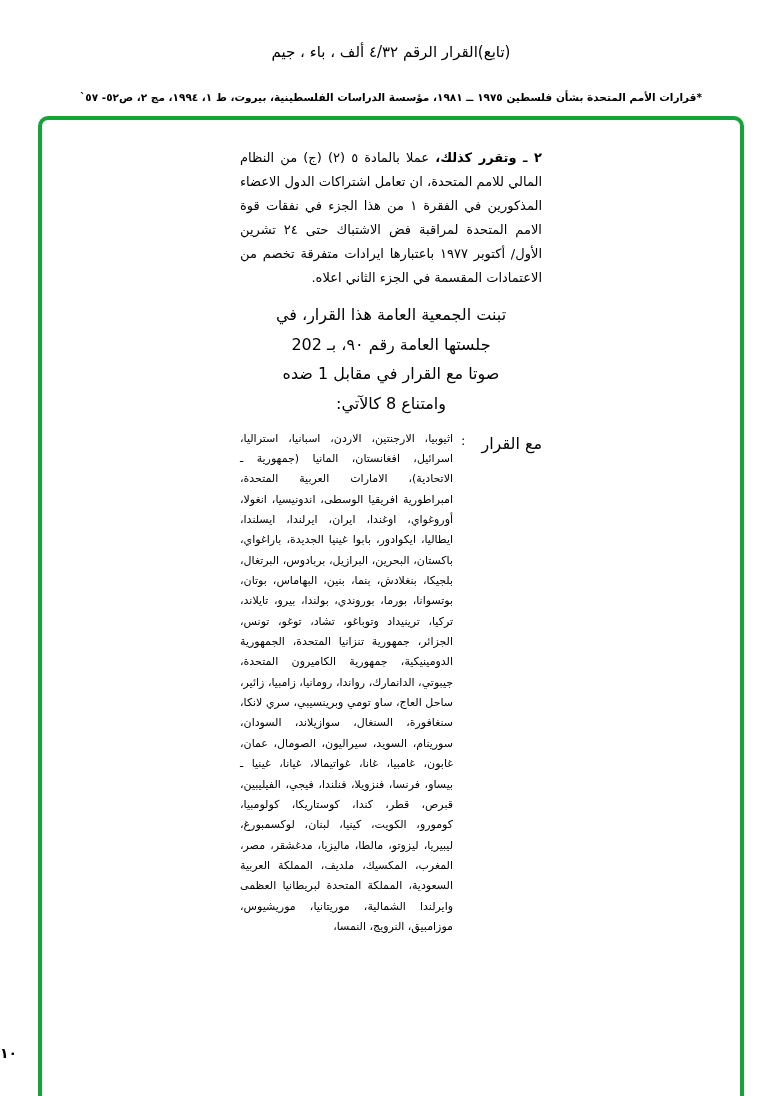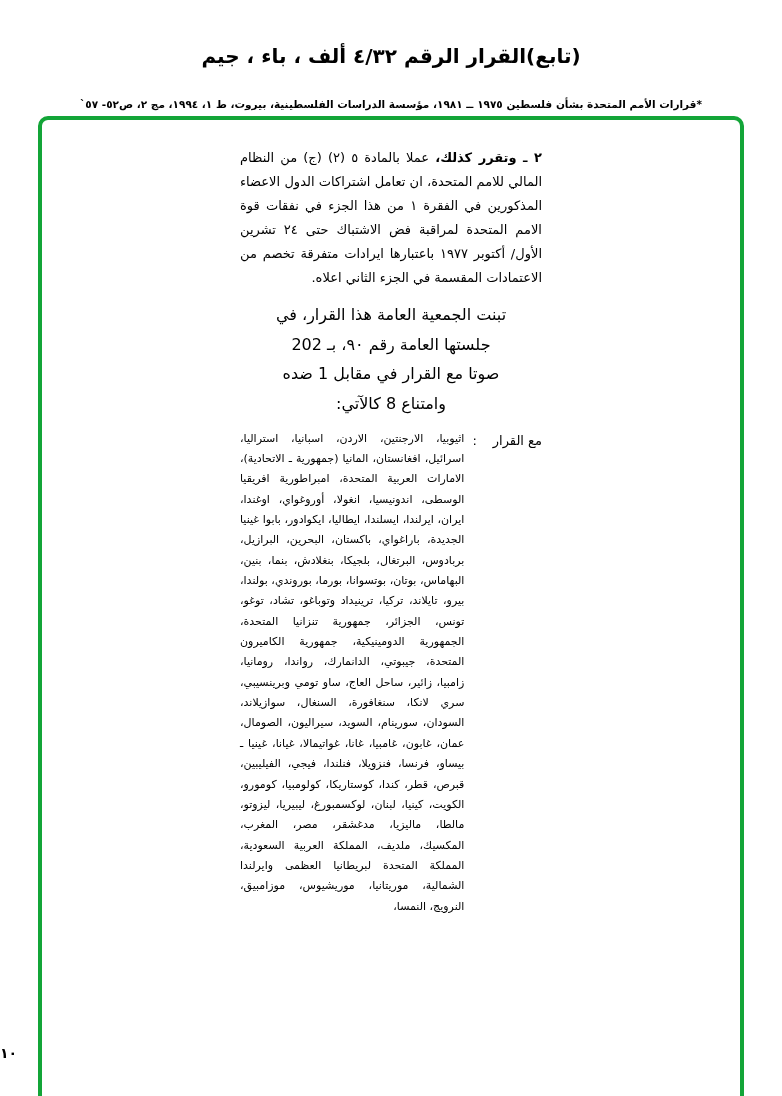--- a/index.html
+++ b/index.html
@@ -17,22 +17,22 @@
   .page {
     position: absolute;
     inset: 0;
     padding: 0;
   }
   .header-block {
     text-align: center;
     padding-top: 42px;
   }
   .doc-title {
-    font-size: 20px;
-    font-weight: bold;
+    font-size: 15px;
+    font-weight: normal;
     letter-spacing: 0px;
     direction: rtl;
     line-height: 1.4;
   }
   .doc-subtitle {
     font-size: 10.5px;
     font-weight: bold;
     direction: rtl;
     margin-top: 27px;
     line-height: 1.5;
@@ -80,21 +80,21 @@
     white-space: nowrap;
   }
   .vote-section {
     margin-top: 10px;
     display: flex;
     flex-direction: row;
     align-items: flex-start;
     direction: rtl;
   }
   .vote-label {
-    font-size: 13px;
+    font-size: 16px;
     line-height: 1.85;
     white-space: nowrap;
     padding-left: 6px;
   }
   .vote-colon {
     font-size: 13px;
     line-height: 1.85;
     padding: 0 10px 0 8px;
   }
   .vote-list {

